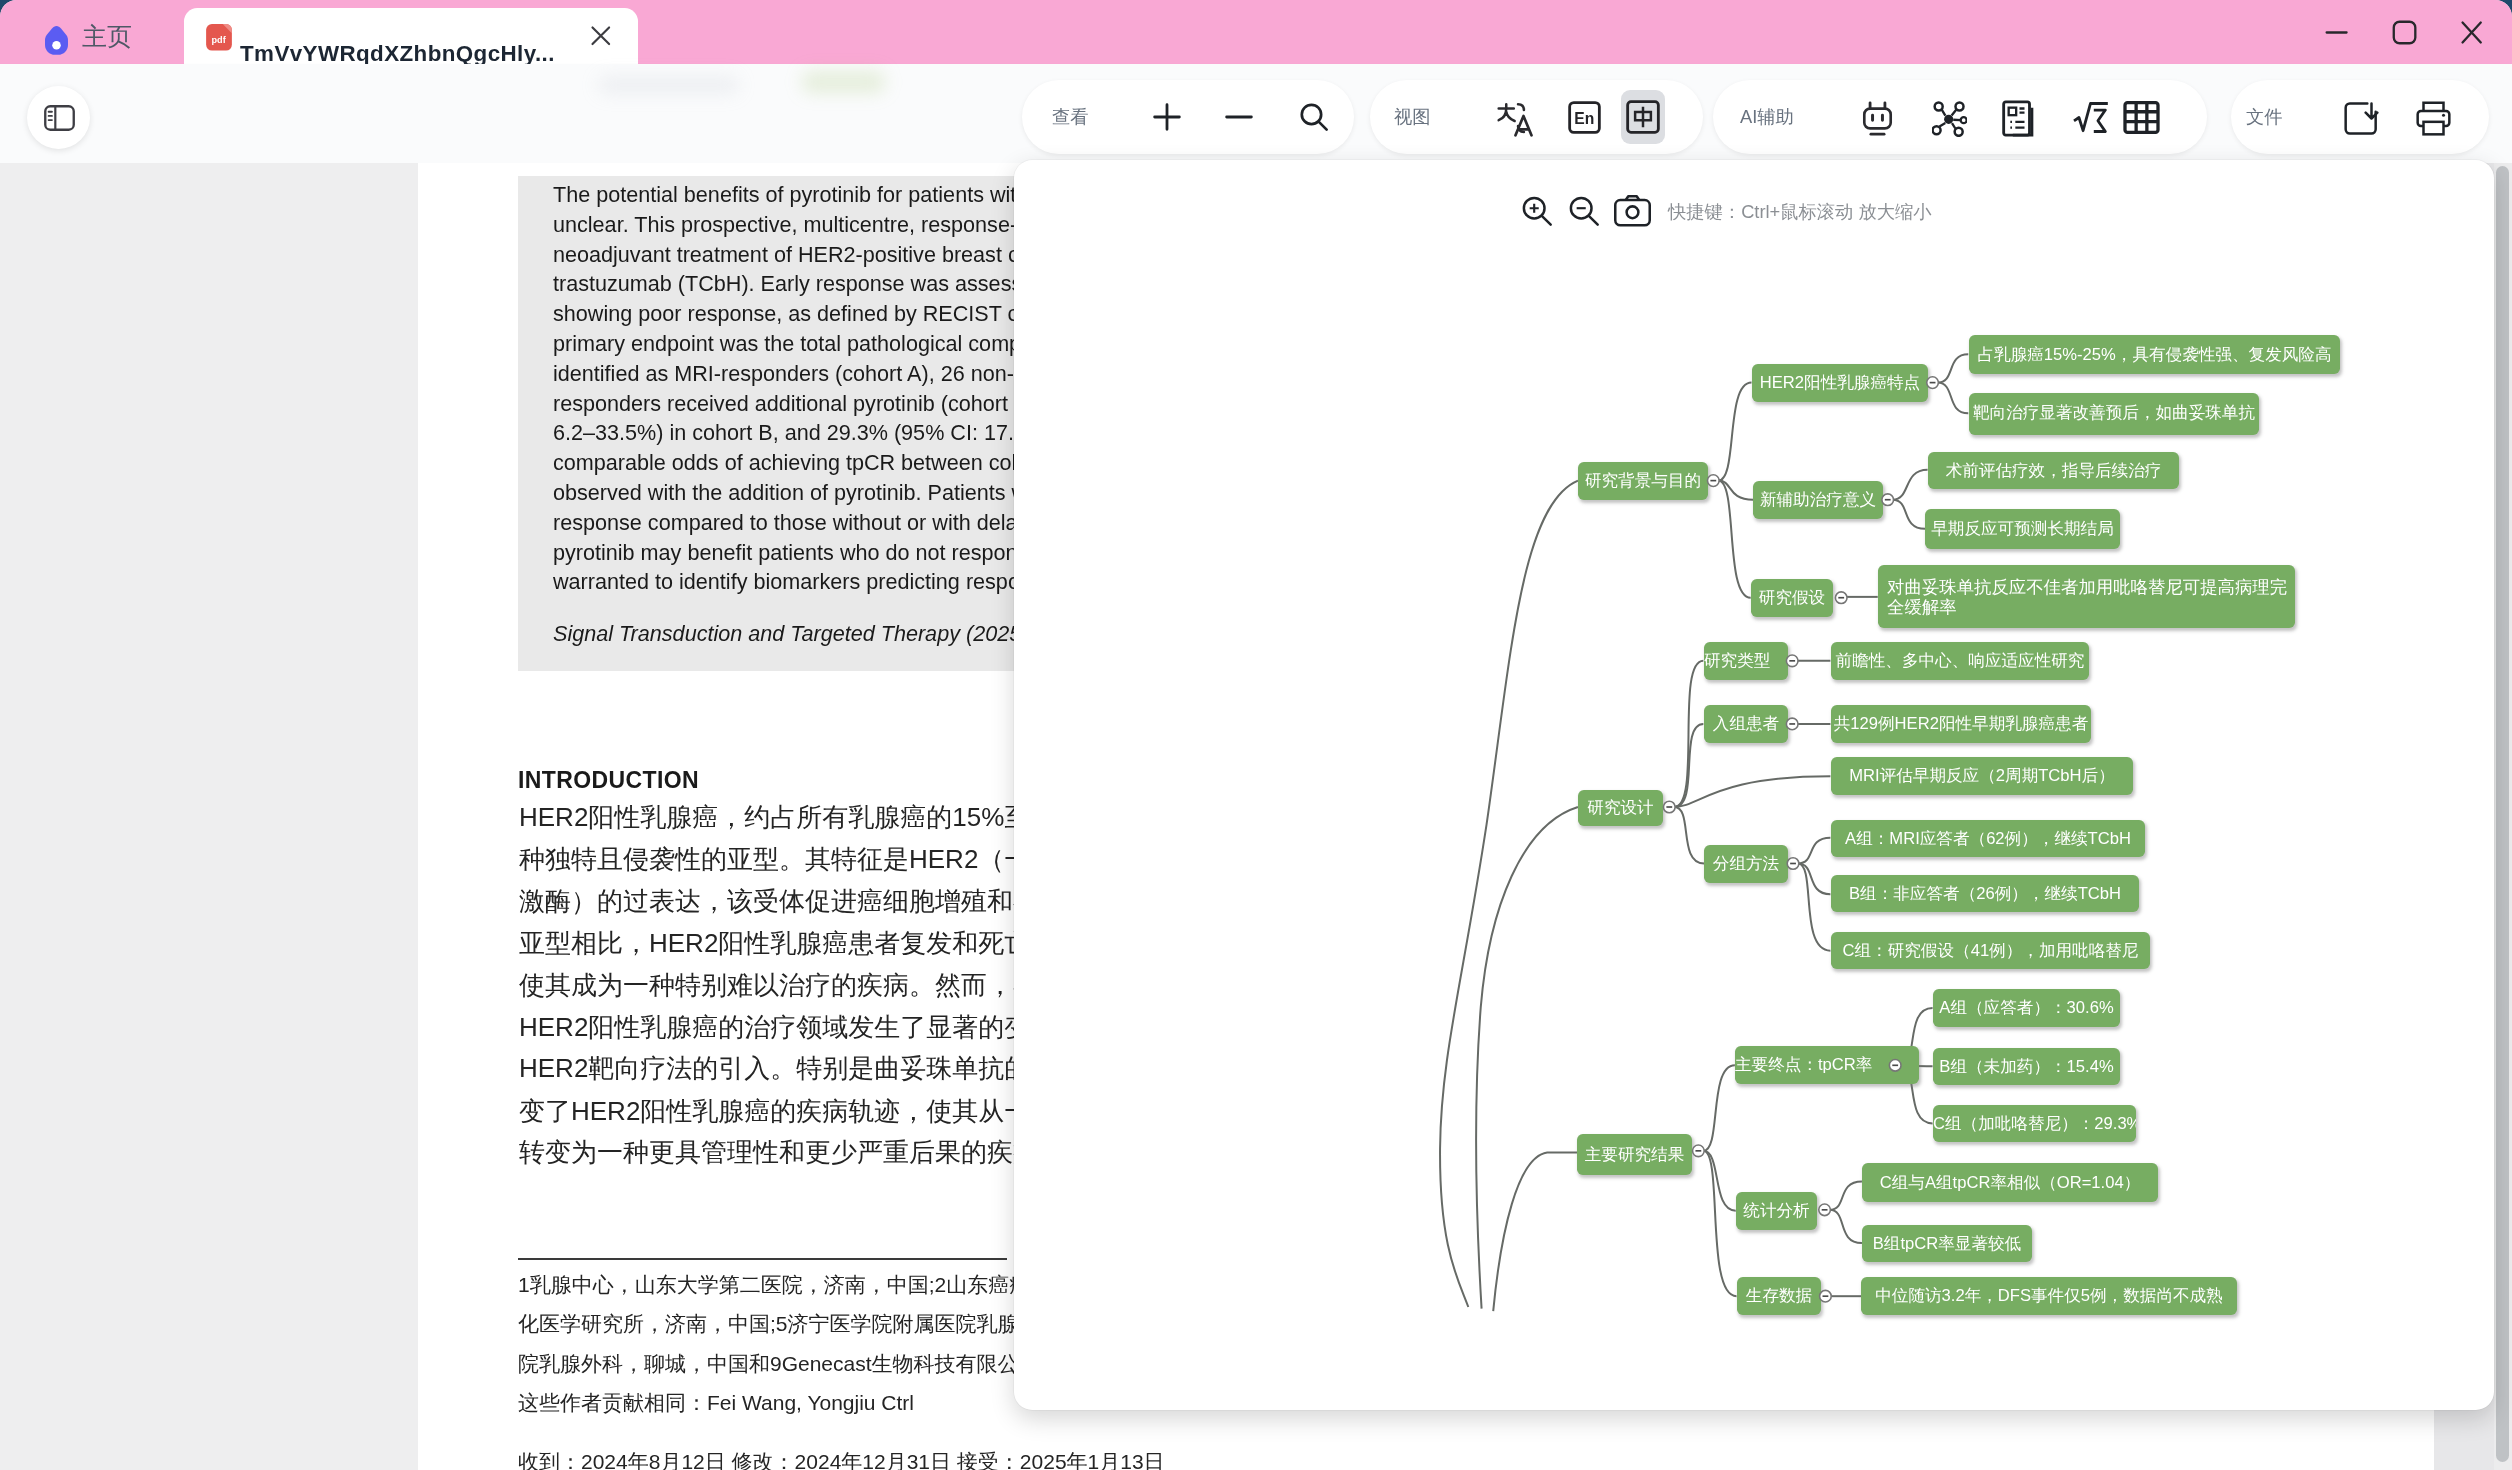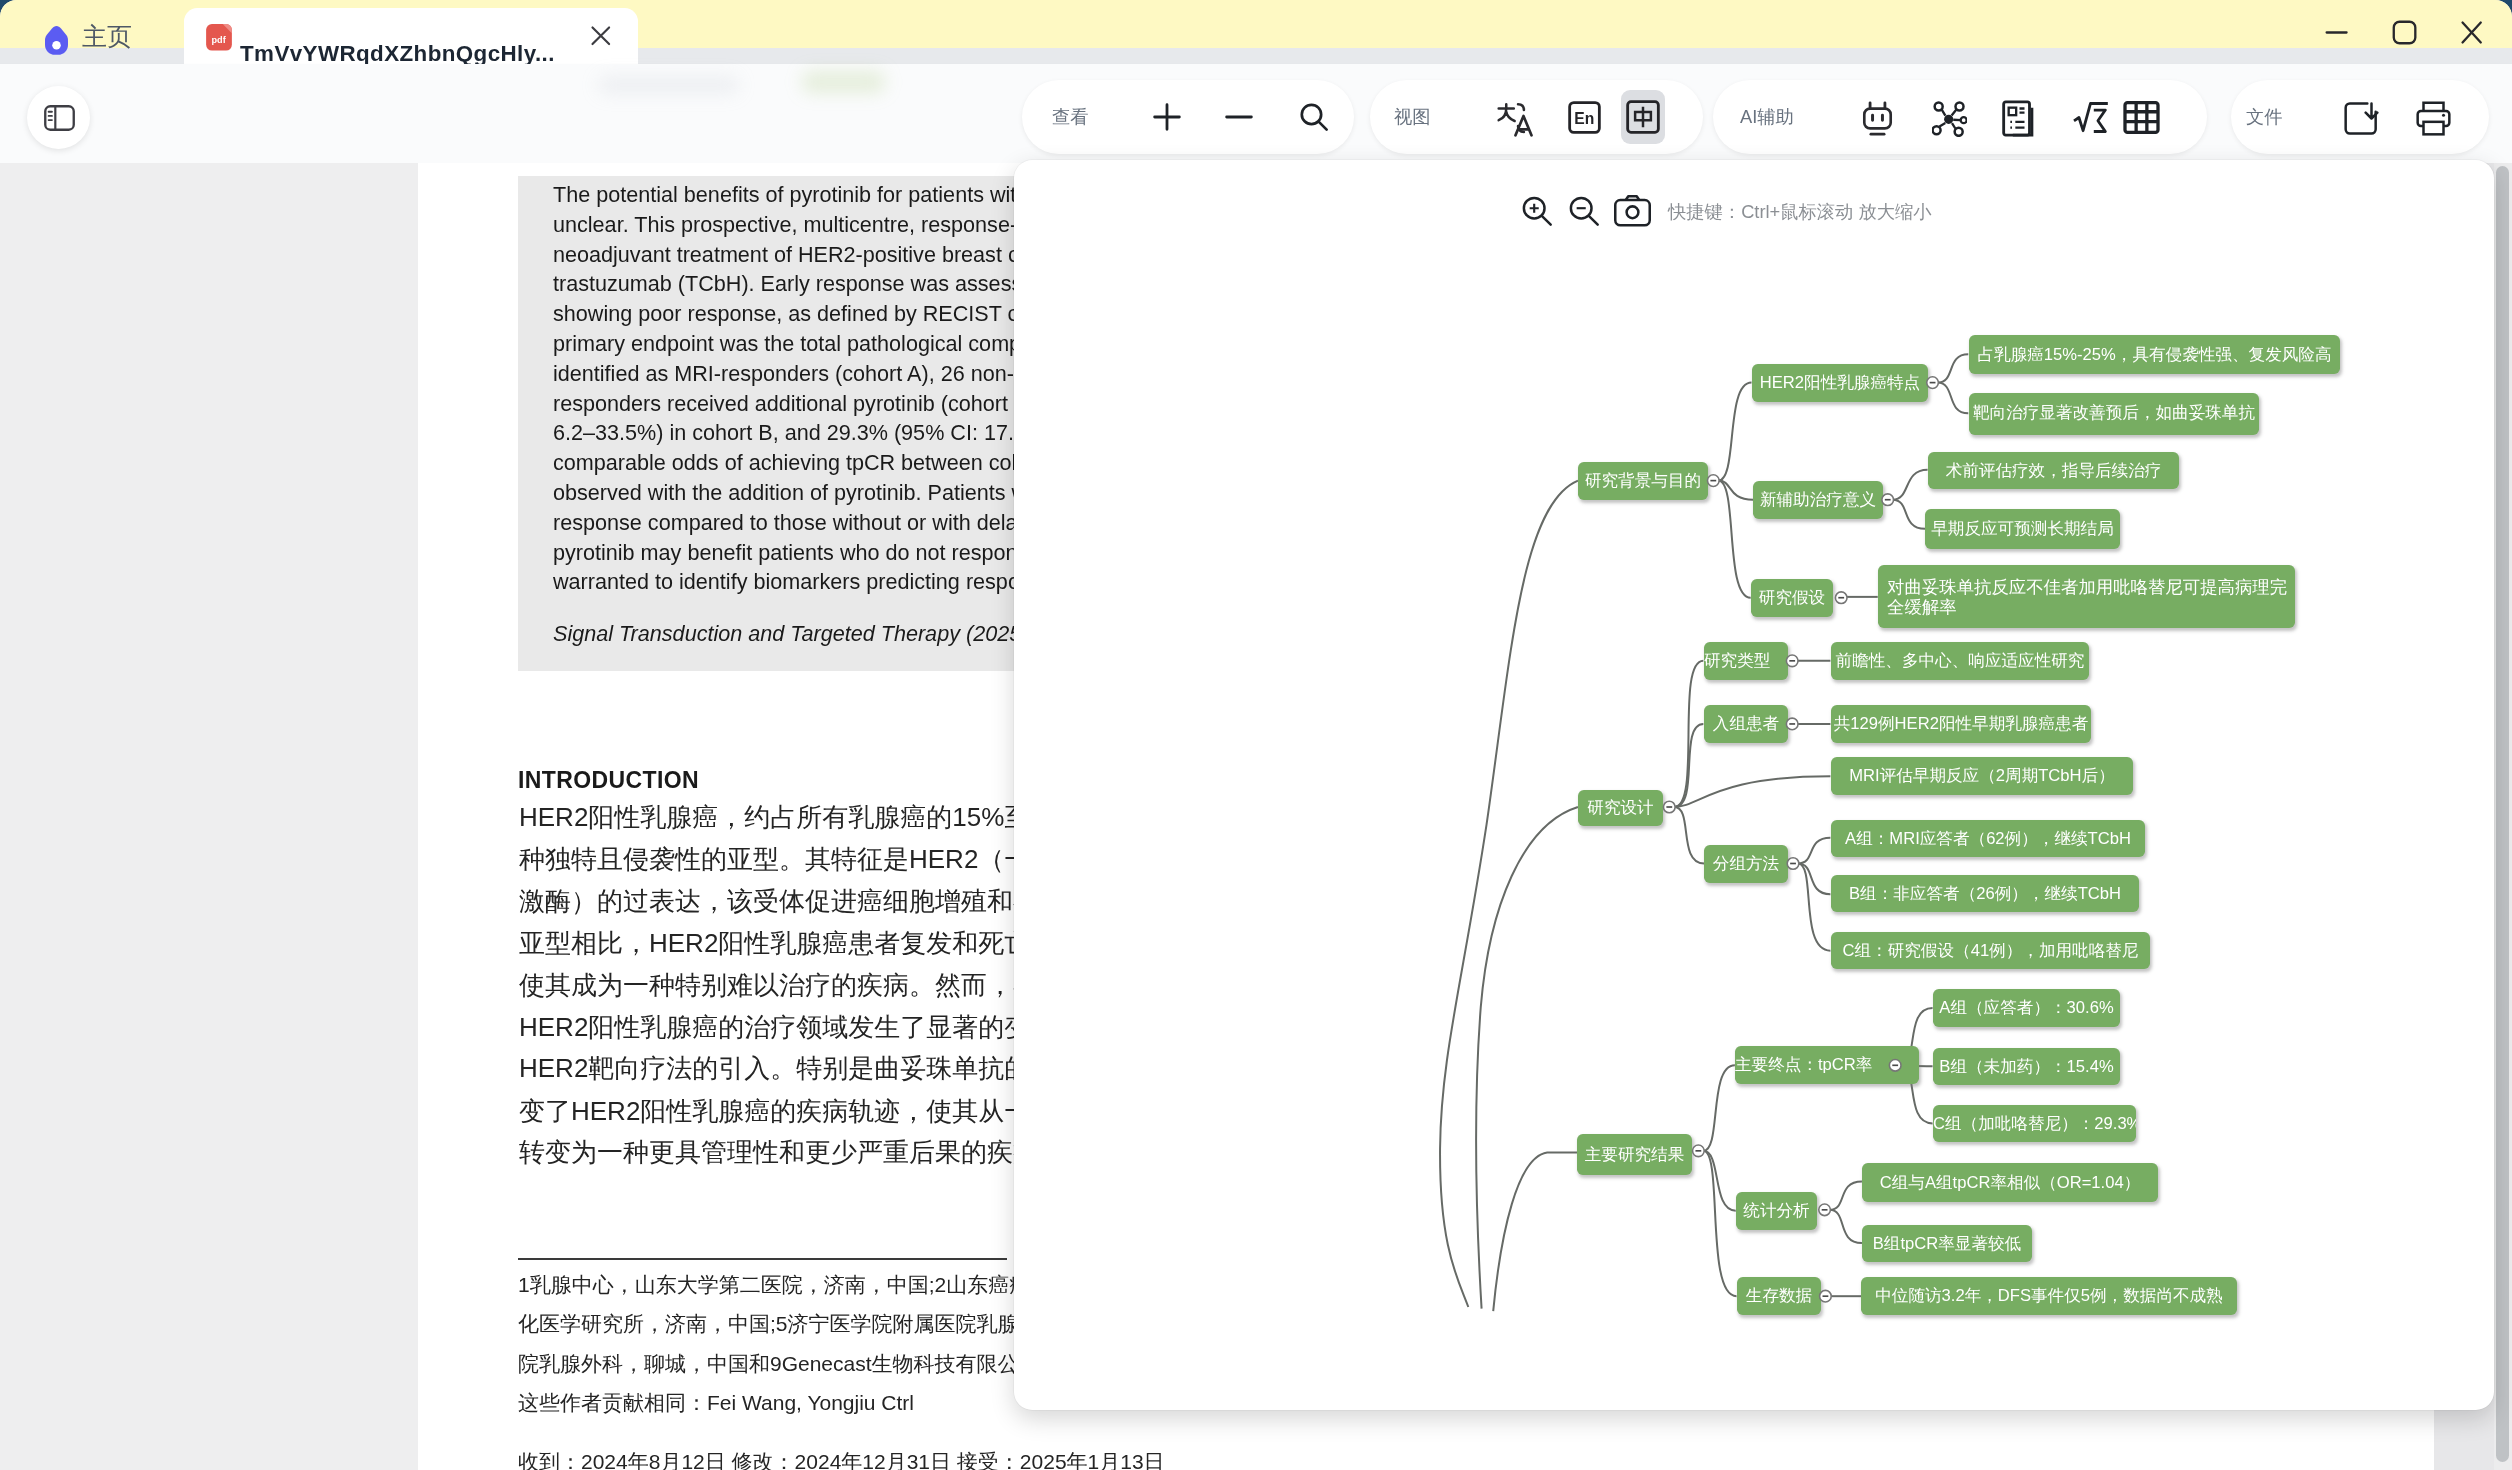--- a/index.html
+++ b/index.html
@@ -1,20 +1,20 @@
 <!DOCTYPE html>
 <html style="font-size:13.3px"><head><meta charset="utf-8">
 <style>
 *{margin:0;padding:0;box-sizing:border-box}
 html,body{width:2512px;height:1470px;overflow:hidden}
 body{background:#20496b;font-family:"Liberation Sans",sans-serif;position:relative}
 #win{position:absolute;left:0;top:0;width:2512px;height:1470px;border-radius:16.6px 16.6px 0 0;overflow:hidden;background:#e7e9ec}
 .abs{position:absolute}
 
-#tabbar{position:absolute;left:0;top:0;width:2512px;height:48px;background:#fef9c3}
+#tabbar{position:absolute;left:0;top:0;width:2512px;height:64px;background:#f9a8d4}
 #tab{position:absolute;left:184px;top:8.3px;width:454px;height:56px;background:#fff;border-radius:13.3px 13.3px 0 0}
 #tabtitle{position:absolute;left:56px;top:32px;width:332px;height:28px;overflow:hidden;font-weight:700;font-size:22.4px;line-height:28px;color:#1c2633;letter-spacing:0.4px}
 
 #toolstrip{position:absolute;left:0;top:64px;width:2512px;height:99px;background:#fafbfc;box-shadow:0 0.8px 2.5px rgba(0,0,0,.05)}
 .pill{position:absolute;top:80px;height:74px;background:#fff;border-radius:37px;box-shadow:0 1.7px 5.8px rgba(0,0,0,.07)}
 .ptxt{font-size:18.3px;color:#68727f;line-height:74px;position:absolute;top:80px}
 
 #content{position:absolute;left:0;top:163px;width:2512px;height:1308px;background:#eeeeef}
 #page{position:absolute;left:418px;top:0px;width:2016px;height:1308px;background:#fff}
 #rightgap{position:absolute;left:2434px;top:0;width:78px;height:1308px;background:#e7e7e9}

